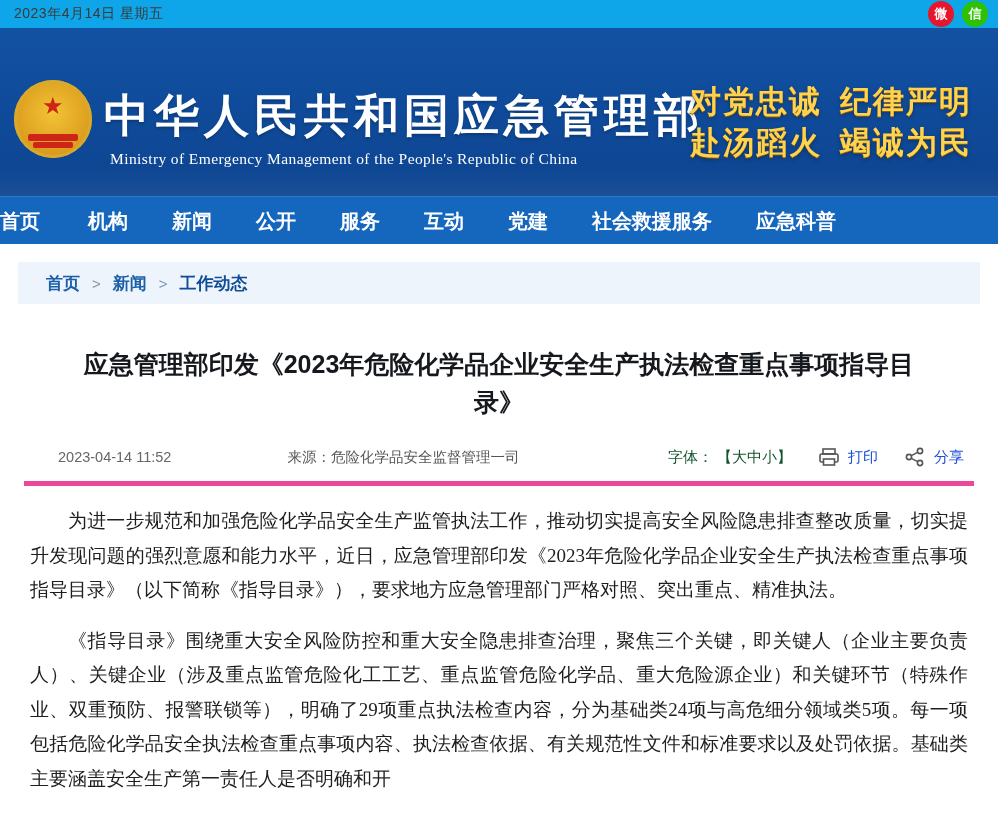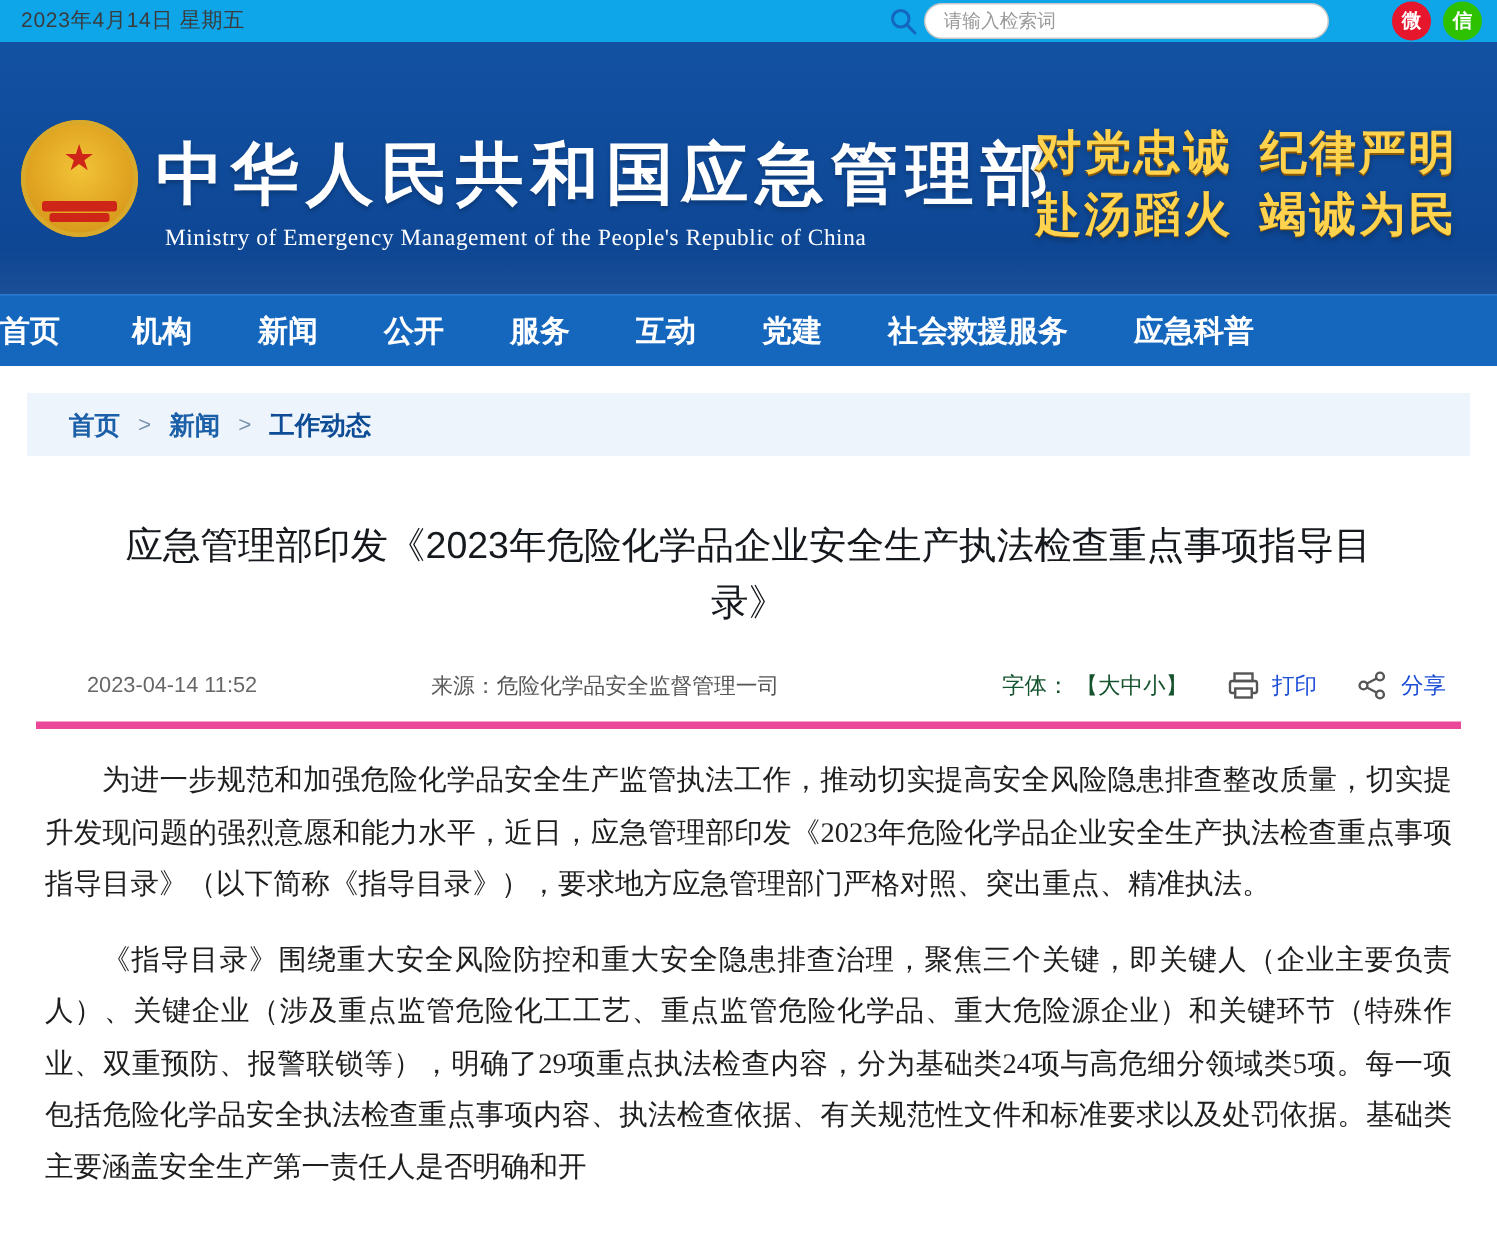--- a/index.html
+++ b/index.html
@@ -210,21 +210,21 @@
   .crumb .sep { color: #7a93ad; font-size: 15px; }
   .crumb .current { color: #0f4c96; font-weight: bold; font-size: 17px; }
 
   
   .article {
     padding: 0 24px;
   }
   .headline {
     text-align: center;
     font-size: 25px;
-    font-weight: normal;
+    font-weight: bold;
     color: #15181c;
     line-height: 1.5;
     padding: 42px 40px 26px 40px;
     font-family: "Liberation Sans", sans-serif;
   }
   .meta {
     display: flex;
     align-items: center;
     padding: 0 4px 14px 4px;
     border-bottom: 5px solid #ec4899;
@@ -257,29 +257,20 @@
     font-family: Liberation Serif, serif;
   }
   .body p { text-indent: 2em; margin-bottom: 16px; }
 </style>
 </head>
 <body>
 
 <div class="topbar">
   <div class="topbar-date">2023年4月14日 星期五</div>
 
-  <div class="search-wrap">
-    <div class="search-icon-box">
-      <svg width="20" height="20" viewBox="0 0 20 20">
-        <circle cx="8.5" cy="8.5" r="5.5" fill="none" stroke="#1566bd" stroke-width="2"></circle>
-        <line x1="12.6" y1="12.6" x2="18" y2="18" stroke="#1566bd" stroke-width="2" stroke-linecap="round"></line>
-      </svg>
-    </div>
-    <input class="search-input" type="text" placeholder="请输入检索词" style="">
-  </div>
 
   <div class="social">
     <div class="social-badge weibo">微</div>
     <div class="social-badge wechat">信</div>
   </div>
 </div>
 
 <div class="banner">
   <div class="emblem">
     <div class="ring"></div>

